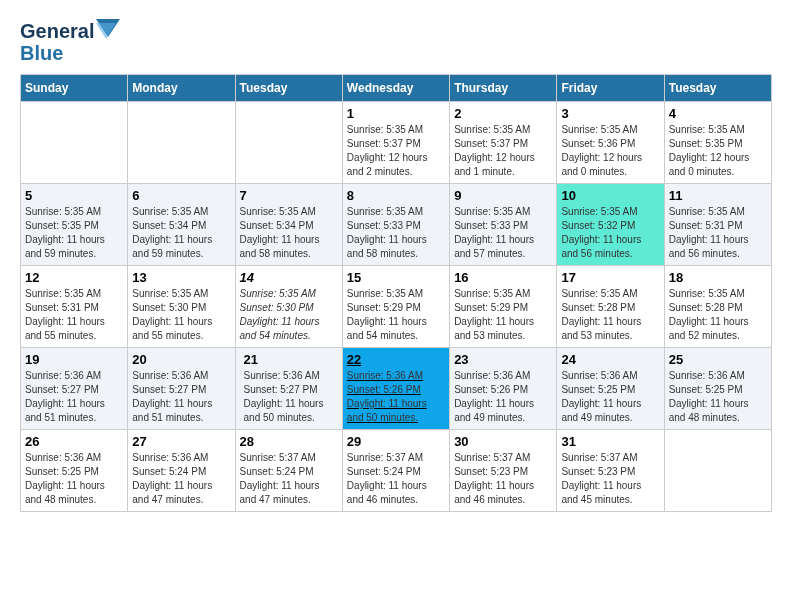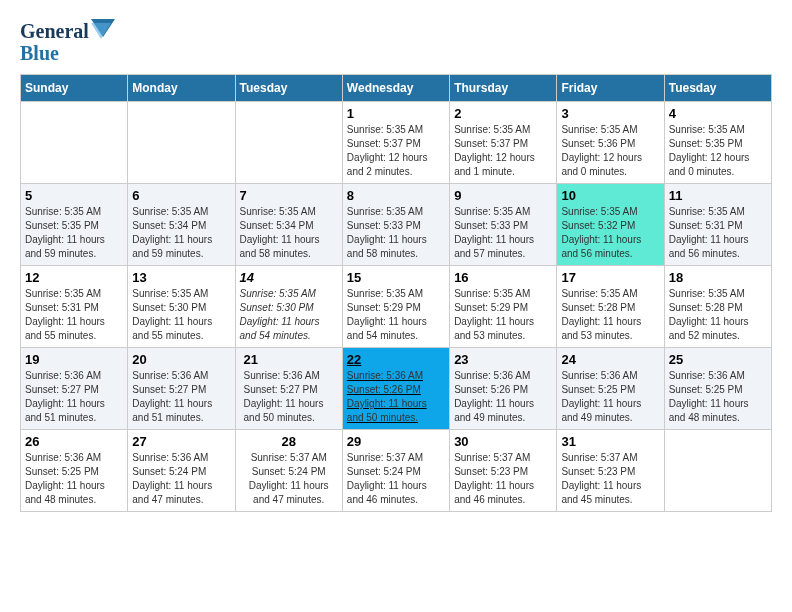--- a/index.html
+++ b/index.html
@@ -13,21 +13,20 @@
     .header {
       display: flex;
       justify-content: space-between;
       align-items: flex-start;
       margin-bottom: 10px;
     }
     .logo {
       display: flex;
       flex-direction: column;
       align-items: center;
-      font-family: Liberation Serif, serif;
     }
     .title-block {
       text-align: right;
     }
     .month-title {
       font-size: 36px;
       font-weight: bold;
       color: #1a1a2e;
     }
     .location-title {
@@ -306,21 +305,21 @@
 Daylight: 11 hours
 and 48 minutes.</div>
         </td>
         <td style="background-color: rgb(255, 255, 255);">
           <div class="day-number">27</div>
           <div class="day-info" style="white-space: pre-line;">Sunrise: 5:36 AM
 Sunset: 5:24 PM
 Daylight: 11 hours
 and 47 minutes.</div>
         </td>
-        <td style="background-color: rgb(255, 255, 255); text-align: center;">
+        <td style="background-color: rgb(255, 255, 255);">
           <div class="day-number">28</div>
           <div class="day-info" style="white-space: pre-line;">Sunrise: 5:37 AM
 Sunset: 5:24 PM
 Daylight: 11 hours
 and 47 minutes.</div>
         </td>
         <td style="background-color: rgb(255, 255, 255);">
           <div class="day-number">29</div>
           <div class="day-info" style="white-space: pre-line;">Sunrise: 5:37 AM
 Sunset: 5:24 PM

